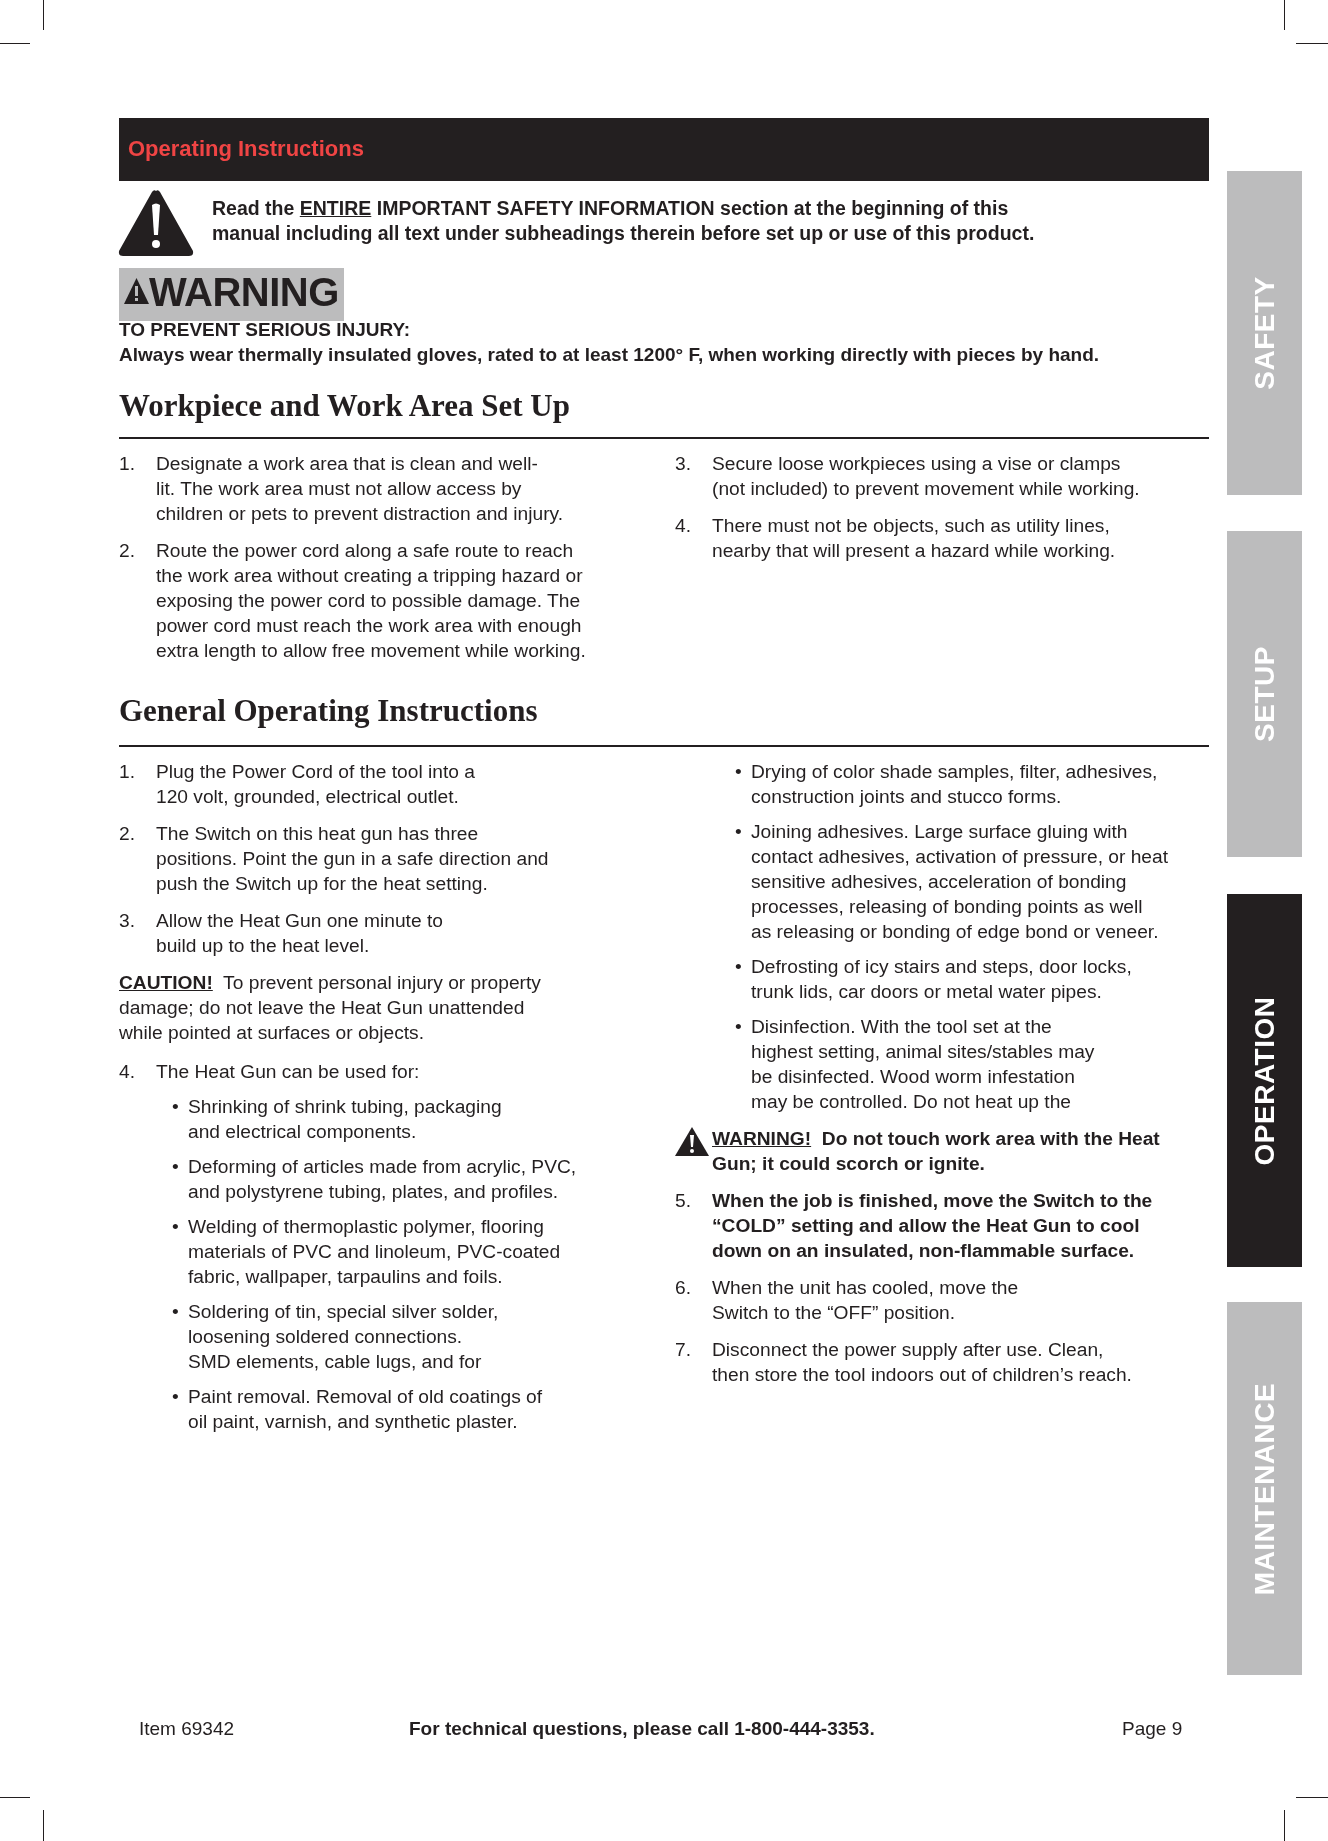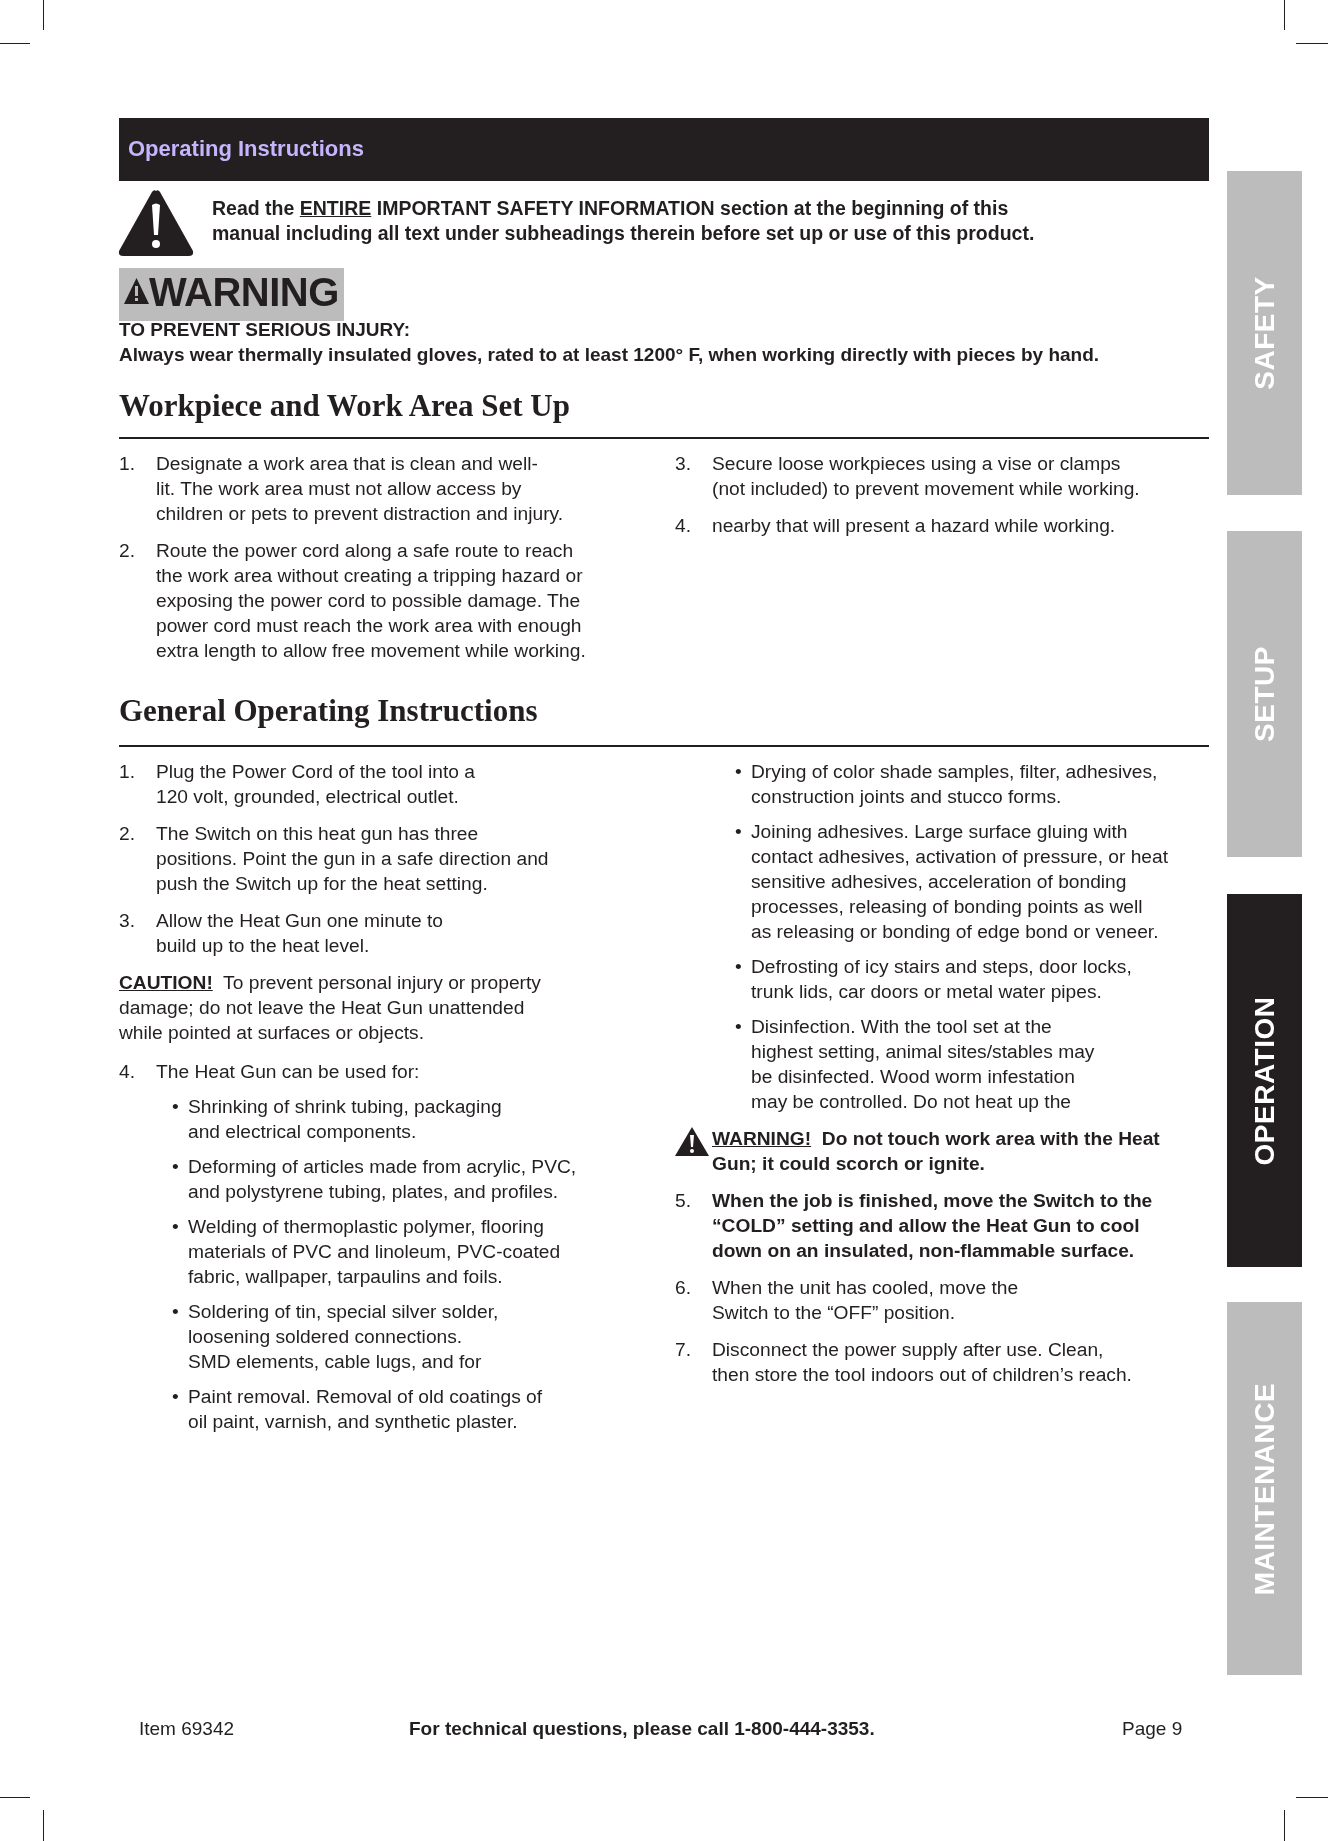--- a/index.html
+++ b/index.html
@@ -2,21 +2,21 @@
 <html><head>
 <meta charset="utf-8">
 <style>
   html, body { margin:0; padding:0; background:#fff; }
   body { width:1328px; height:1841px; position:relative; overflow:hidden;
          font-family:"Liberation Sans", sans-serif; color:#231f20; }
   .abs { position:absolute; }
   .crop { position:absolute; background:#231f20; }
 
   .section-bar { left:119px; top:118px; width:1090px; height:63px; background:#231f20; }
-  .section-bar span { position:absolute; left:9px; top:18px; color:#c4b5fd; font-weight:bold; font-size:22px; }
+  .section-bar span { position:absolute; left:9px; top:18px; color:#ef4444; font-weight:bold; font-size:22px; }
 
   .safety-icon { left:118px; top:189px; width:76px; height:68px; }
   .safety-read { left:212px; top:196px; width:920px; font-weight:bold; font-size:19.5px; line-height:25px; }
   .safety-read u { }
 
   .warn-badge { left:119px; top:268px; width:225px; height:53px; background:#bcbcbd; }
   .warn-badge .wtxt { position:absolute; left:30px; top:1px; font-weight:bold; font-size:40px; line-height:46px; letter-spacing:-0.5px; }
   .warn-badge svg { position:absolute; left:5px; top:10px; }
 
   .prevent { left:119px; top:317px; font-weight:bold; font-size:19px; line-height:25px; }
@@ -106,20 +106,21 @@
 </div>
 
 <div class="col" style="left:675px; top:451px; width:540px;">
   <div class="item">
     <span class="num">3.</span>
     <span class="line">Secure loose workpieces using a vise or clamps</span>
     <span class="line">(not included) to prevent movement while working.</span>
   </div>
   <div class="item">
     <span class="num">4.</span>
+    <span class="line">There must not be objects, such as utility lines,</span>
     <span class="line">nearby that will present a hazard while working.</span>
   </div>
 </div>
 
 <div class="abs h2" style="top:693px;">General Operating Instructions</div>
 <div class="abs rule" style="top:745px;"></div>
 
 <div class="col" style="left:119px; top:759px; width:560px;">
   <div class="item">
     <span class="num">1.</span>

